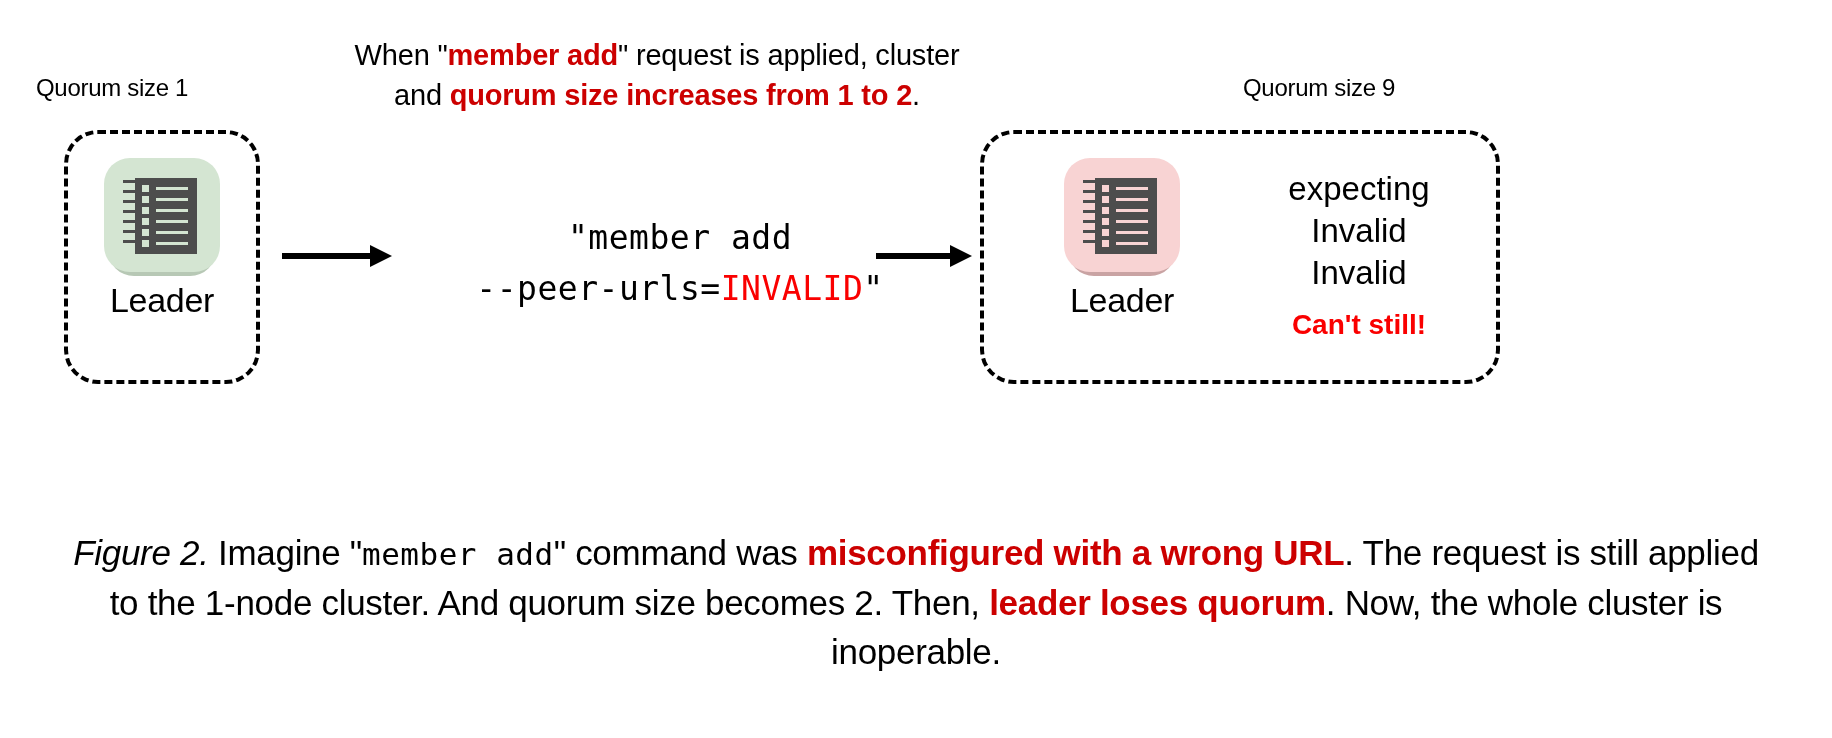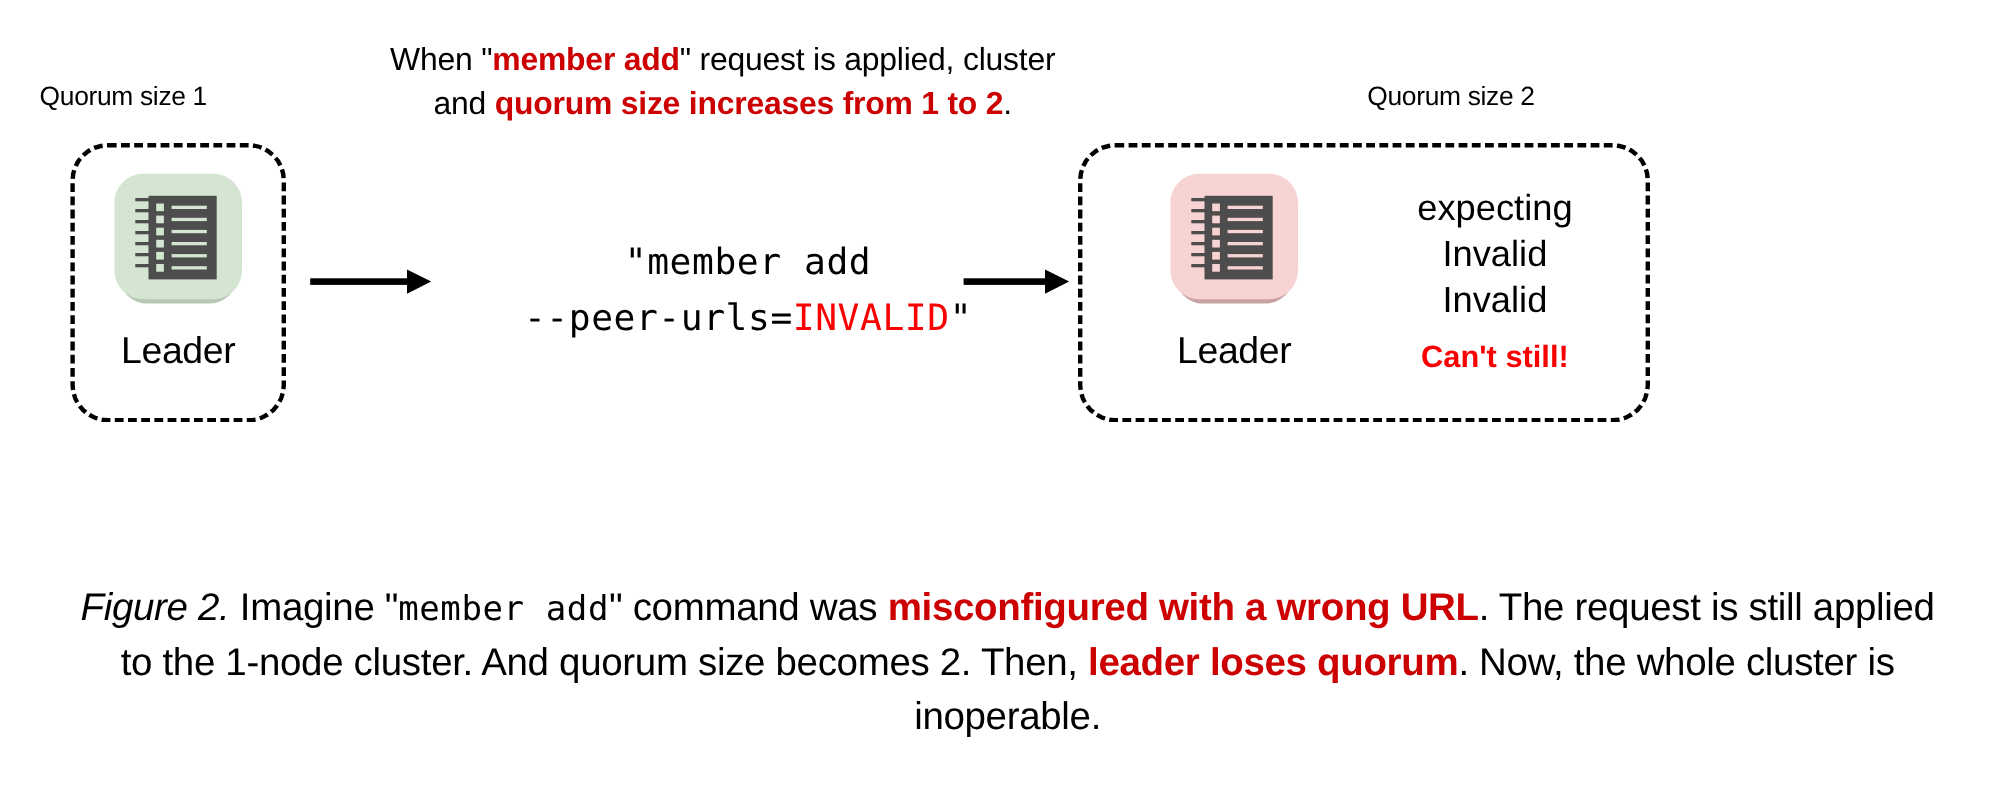--- a/index.html
+++ b/index.html
@@ -131,21 +131,21 @@
   .row-line {
     position: absolute;
     left: 14px;
     width: 32px;
     height: 3px;
   }
   .ink-green { background: #d4e5d2; }
   .ink-pink  { background: #f8d3d3; }
 
   .node-caption {
-    margin-top: 24px;
+    margin-top: 5px;
     font-size: 34px;
     letter-spacing: -0.3px;
   }
 
   
   .arrow { position: absolute; height: 22px; }
   .arrow .shaft {
     position: absolute;
     left: 0;
     top: 8px;
@@ -269,21 +269,21 @@
   <div id="command">
     <div>"member add</div>
     <div><span>--peer-urls=</span><span class="arg">INVALID</span><span>"</span></div>
   </div>
 
   <div class="arrow" id="arrow-right">
     <div class="shaft"></div>
     <div class="head"></div>
   </div>
 
-  <div class="quorum-label" id="quorum-label-right">Quorum size 2</div>
+  <div class="quorum-label" id="quorum-label-right">Quorum size 9</div>
 
   <div class="cluster-box" id="cluster-box-right"></div>
 
   <div class="node" id="node-right">
     <div class="node-icon">
       <div class="plate-shadow shadow-pink"></div>
       <div class="plate plate-pink"></div>
       <div class="ledger"></div>
       <div class="rings">
         <div class="ring" style="top:0px"></div>

